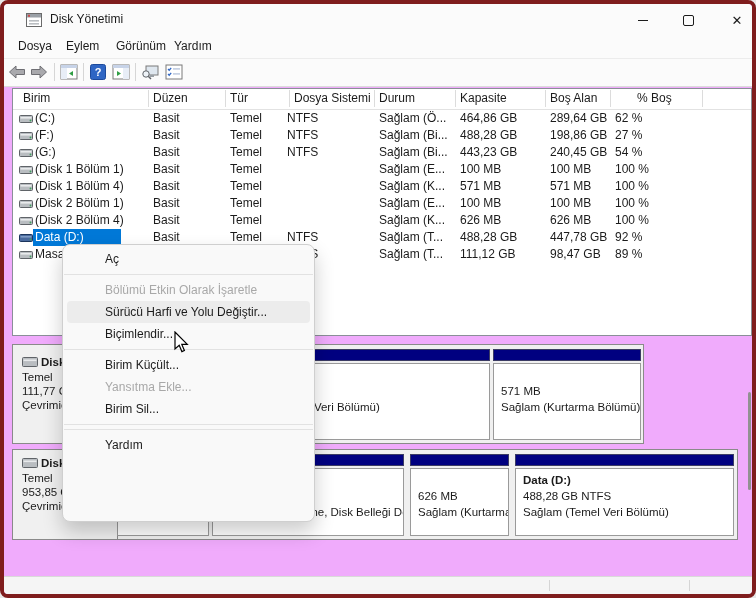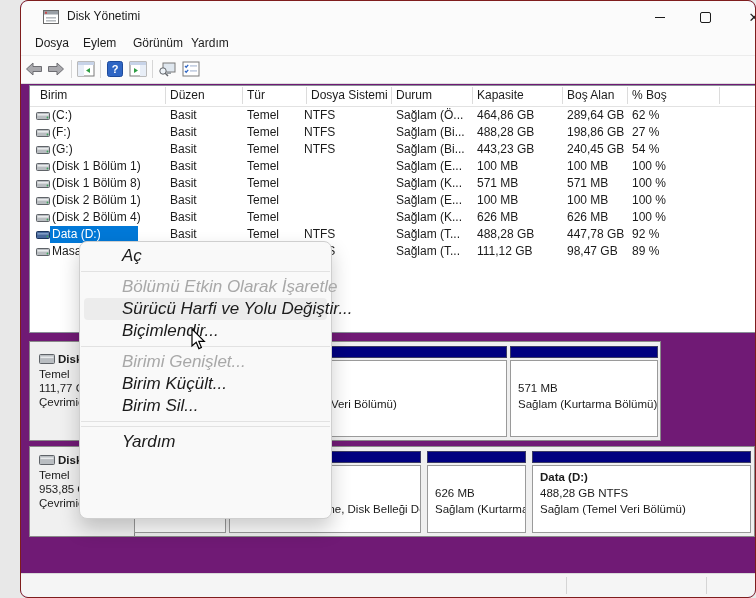--- a/index.html
+++ b/index.html
@@ -1,18 +1,18 @@
 <!DOCTYPE html>
 <html><head>
 <meta charset="utf-8">
 <style>
   html,body{margin:0;padding:0;width:756px;height:598px;overflow:hidden;
     font-family:"Liberation Sans",sans-serif;background:#e8e8e8;}
-  .window{position:absolute;inset:0;background:#701a75;border:1px solid #7f1d1d;
-    border-radius:8px;overflow:hidden;box-sizing:border-box;margin-left:20px;}
+  .window{position:absolute;inset:0;background:#f0abfc;border:4px solid #7f1d1d;
+    border-radius:8px;overflow:hidden;box-sizing:border-box;}
   
   .titlebar{position:absolute;left:0;top:0;right:0;height:32px;background:#fbfbfb;}
   .title-icon{position:absolute;left:22px;top:9px;width:16px;height:14px;}
   .title-text{position:absolute;left:46px;top:8px;font-size:12px;color:#1b1b1b;}
   .winbtn{position:absolute;top:0;width:44px;height:32px;display:flex;align-items:center;justify-content:center;}
   .btn-min{left:617px;} .btn-max{left:662px;} .btn-close{left:711px;}
   .glyph-min{width:10px;height:1px;background:#1b1b1b;}
   .glyph-max{width:9px;height:9px;border:1px solid #1b1b1b;border-radius:2px;}
   .glyph-close{font-size:13px;color:#1b1b1b;line-height:1;}
   
@@ -64,22 +64,22 @@
   .sw-unalloc{left:14px;background:#000000;}
   .sw-primary{left:92px;background:#000080;}
   .lg-lb1{position:absolute;left:30px;top:8px;} .lg-lb2{position:absolute;left:109px;top:8px;}
   .statusbar{position:absolute;left:0;right:0;top:572px;bottom:0;background:#f5f5f5;
     border-top:1px solid #d9d9d9;}
   .sb-div{position:absolute;top:3px;bottom:3px;width:1px;background:#d5d5d5;}
   
   .ctxmenu{position:absolute;left:58px;top:240px;width:253px;height:278px;background:#f9f9f9;
     border:1px solid #cfcfcf;border-radius:8px;box-shadow:0 10px 20px rgba(0,0,0,.20);
     box-sizing:border-box;padding-top:3px;z-index:50;}
-  .cmi{position:relative;height:22px;line-height:22px;font-size:17px;color:#1b1b1b;
-    padding-left:38px;margin:0 4px;border-radius:4px;white-space:nowrap;font-style:italic;}
+  .cmi{position:relative;height:22px;line-height:22px;font-size:12px;color:#1b1b1b;
+    padding-left:38px;margin:0 4px;border-radius:4px;white-space:nowrap;}
   .cmi.disabled{color:#a8a8a8;}
   .cmi.hover{background:#ececec;}
   .cmsep{height:1px;background:#e2e2e2;margin:4px 1px;}
   .cursor{position:absolute;left:170px;top:327px;z-index:99;}
 </style>
 </head>
 <body>
 
 <div class="window">
 
@@ -153,21 +153,21 @@
 
   <div class="vpane">
     <div class="vt-header">
       <span class="hc" style="left:10px">Birim</span>
       <span class="hc" style="left:140px">Düzen</span>
       <span class="hc" style="left:217px">Tür</span>
       <span class="hc" style="left:281px">Dosya Sistemi</span>
       <span class="hc" style="left:366px">Durum</span>
       <span class="hc" style="left:447px">Kapasite</span>
       <span class="hc" style="left:537px">Boş Alan</span>
-      <span class="hc" style="left:602px">% Boş</span>
+      <span class="hc" style="left:624px">% Boş</span>
       <div class="hd" style="left:135px"></div>
       <div class="hd" style="left:212px"></div>
       <div class="hd" style="left:276px"></div>
       <div class="hd" style="left:361px"></div>
       <div class="hd" style="left:442px"></div>
       <div class="hd" style="left:532px"></div>
       <div class="hd" style="left:597px"></div>
       <div class="hd" style="left:689px"></div>
     </div>
 
@@ -234,21 +234,21 @@
       <span class="c col-free">100 MB</span>
       <span class="c col-pct">100 %</span>
     </div>
 
     <div class="vt-row" style="top:89px">
       <svg class="vicon" viewBox="0 0 14 10">
           <rect x="0.5" y="1.5" width="13" height="7" rx="1" fill="#b9bdc1" stroke="#5f6368"></rect>
           <rect x="1.5" y="3" width="11" height="1.6" fill="#e8eaec"></rect>
           <circle cx="11.5" cy="6.5" r="0.9" fill="#3da35d"></circle>
         </svg>
-      <span class="c col-name">(Disk 1 Bölüm 8)</span>
+      <span class="c col-name">(Disk 1 Bölüm 4)</span>
       <span class="c col-layout">Basit</span>
       <span class="c col-type">Temel</span>
       <span class="c col-fs"></span>
       <span class="c col-status">Sağlam (K...</span>
       <span class="c col-cap">571 MB</span>
       <span class="c col-free">571 MB</span>
       <span class="c col-pct">100 %</span>
     </div>
 
     <div class="vt-row" style="top:106px">
@@ -413,22 +413,22 @@
     <div class="sb-div" style="left:685px"></div>
   </div>
 
   <div class="ctxmenu">
     <div class="cmi">Aç</div>
     <div class="cmsep"></div>
     <div class="cmi disabled">Bölümü Etkin Olarak İşaretle</div>
     <div class="cmi hover">Sürücü Harfi ve Yolu Değiştir...</div>
     <div class="cmi">Biçimlendir...</div>
     <div class="cmsep"></div>
-    <div class="cmi disabled">Birimi Genişlet...</div>
     <div class="cmi">Birim Küçült...</div>
+    <div class="cmi disabled">Yansıtma Ekle...</div>
     <div class="cmi">Birim Sil...</div>
     <div class="cmsep"></div>
     <div class="cmsep"></div>
     <div class="cmi">Yardım</div>
   </div>
 
   <svg class="cursor" width="16" height="24" viewBox="0 0 16 24">
     <path d="M1 1 L1 18 L5.2 14.3 L7.9 20.6 L10.4 19.5 L7.8 13.4 L13.3 13.4 Z" fill="#ffffff" stroke="#000000" stroke-width="1.2"></path>
   </svg>
 

